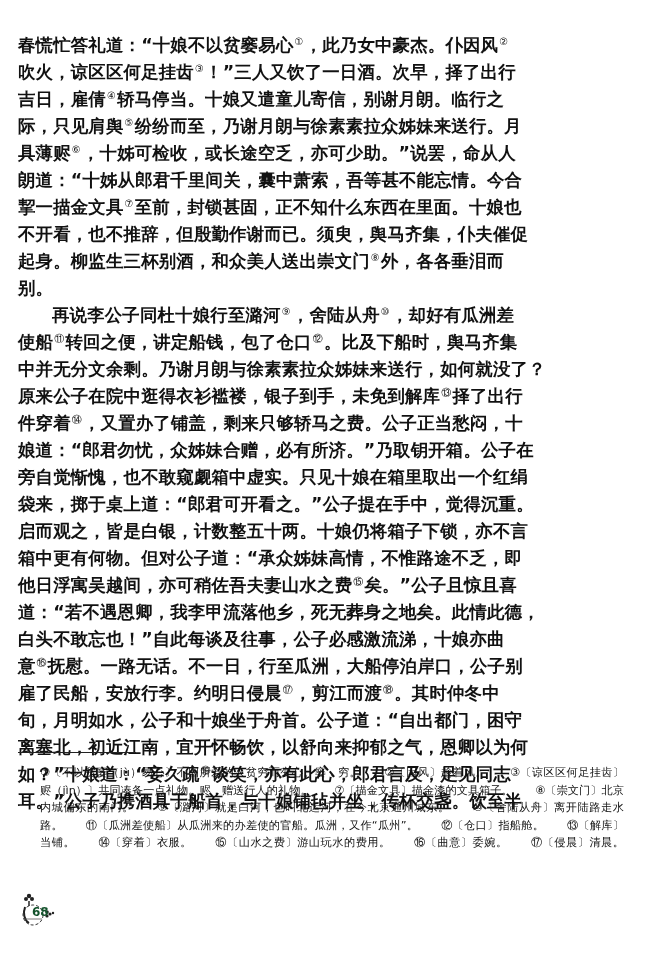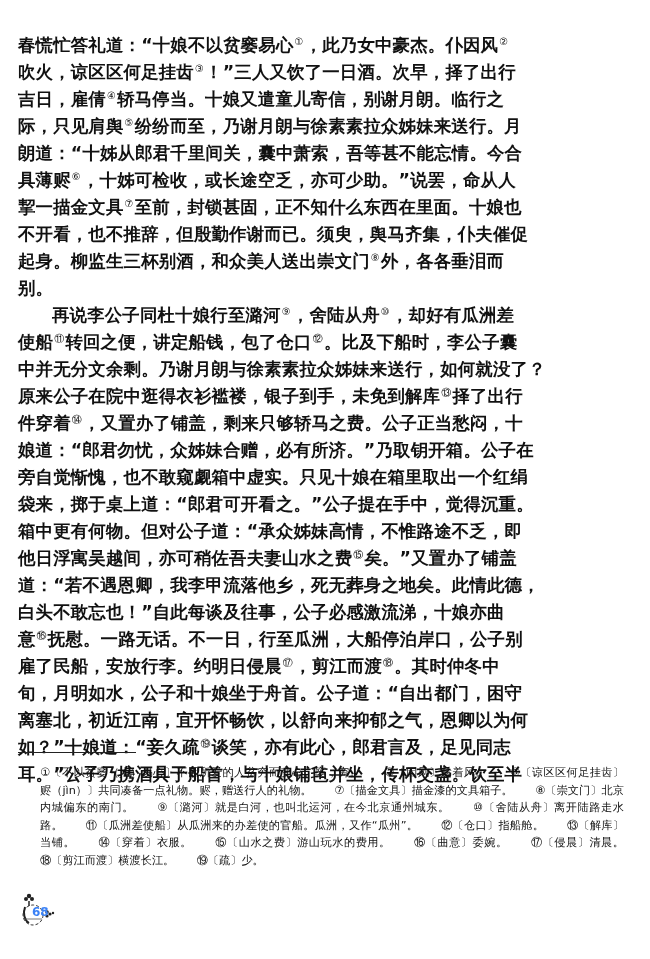--- a/index.html
+++ b/index.html
@@ -85,68 +85,68 @@
     position: absolute;
     left: 0; top: 0;
   }
   .page-number span {
     position: absolute;
     left: 12px;
     top: 12px;
     font-size: 12px;
     font-weight: 700;
     font-family: "DejaVu Sans", sans-serif;
-    color: #3b82f6;
+    color: #14532d;
   }
 </style>
 </head>
 <body>
 
 <div class="page">
 
   <div class="body-text" id="body-text">
       <div class="line"><span>春慌忙答礼道：“十娘不以贫窭易心</span><sup class="fn">①</sup><span>，此乃女中豪杰。仆因风</span><sup class="fn">②</sup></div>
       <div class="line"><span>吹火，谅区区何足挂齿</span><sup class="fn">③</sup><span>！”三人又饮了一日酒。次早，择了出行</span></div>
       <div class="line"><span>吉日，雇倩</span><sup class="fn">④</sup><span>轿马停当。十娘又遣童儿寄信，别谢月朗。临行之</span></div>
       <div class="line"><span>际，只见肩舆</span><sup class="fn">⑤</sup><span>纷纷而至，乃谢月朗与徐素素拉众姊妹来送行。月</span></div>
+      <div class="line"><span>具薄赆</span><sup class="fn">⑥</sup><span>，十姊可检收，或长途空乏，亦可少助。”说罢，命从人</span></div>
       <div class="line"><span>朗道：“十姊从郎君千里间关，囊中萧索，吾等甚不能忘情。今合</span></div>
-      <div class="line"><span>具薄赆</span><sup class="fn">⑥</sup><span>，十姊可检收，或长途空乏，亦可少助。”说罢，命从人</span></div>
       <div class="line"><span>挈一描金文具</span><sup class="fn">⑦</sup><span>至前，封锁甚固，正不知什么东西在里面。十娘也</span></div>
       <div class="line"><span>不开看，也不推辞，但殷勤作谢而已。须臾，舆马齐集，仆夫催促</span></div>
       <div class="line"><span>起身。柳监生三杯别酒，和众美人送出崇文门</span><sup class="fn">⑧</sup><span>外，各各垂泪而</span></div>
       <div class="line last"><span>别。</span></div>
       <div class="line indent"><span>再说李公子同杜十娘行至潞河</span><sup class="fn">⑨</sup><span>，舍陆从舟</span><sup class="fn">⑩</sup><span>，却好有瓜洲差</span></div>
-      <div class="line"><span>使船</span><sup class="fn">⑪</sup><span>转回之便，讲定船钱，包了仓口</span><sup class="fn">⑫</sup><span>。比及下船时，李公子囊</span></div>
+      <div class="line"><span>使船</span><sup class="fn">⑪</sup><span>转回之便，讲定船钱，包了仓口</span><sup class="fn">⑫</sup><span>。比及下船时，舆马齐集</span></div>
       <div class="line"><span>中并无分文余剩。乃谢月朗与徐素素拉众姊妹来送行，如何就没了？</span></div>
       <div class="line"><span>原来公子在院中逛得衣衫褴褛，银子到手，未免到解库</span><sup class="fn">⑬</sup><span>择了出行</span></div>
       <div class="line"><span>件穿着</span><sup class="fn">⑭</sup><span>，又置办了铺盖，剩来只够轿马之费。公子正当愁闷，十</span></div>
       <div class="line"><span>娘道：“郎君勿忧，众姊妹合赠，必有所济。”乃取钥开箱。公子在</span></div>
       <div class="line"><span>旁自觉惭愧，也不敢窥觑箱中虚实。只见十娘在箱里取出一个红绢</span></div>
       <div class="line"><span>袋来，掷于桌上道：“郎君可开看之。”公子提在手中，觉得沉重。</span></div>
+      <div class="line"><span>启而观之，皆是白银，计数整五十两。十娘仍将箱子下锁，亦不言</span></div>
       <div class="line"><span>箱中更有何物。但对公子道：“承众姊妹高情，不惟路途不乏，即</span></div>
-      <div class="line"><span>他日浮寓吴越间，亦可稍佐吾夫妻山水之费</span><sup class="fn">⑮</sup><span>矣。”又置办了铺盖</span></div>
+      <div class="line"><span>他日浮寓吴越间，亦可稍佐吾夫妻山水之费</span><sup class="fn">⑮</sup><span>矣。”公子且惊且喜</span></div>
       <div class="line"><span>道：“若不遇恩卿，我李甲流落他乡，死无葬身之地矣。此情此德，</span></div>
       <div class="line"><span>白头不敢忘也！”自此每谈及往事，公子必感激流涕，十娘亦曲</span></div>
       <div class="line"><span>意</span><sup class="fn">⑯</sup><span>抚慰。一路无话。不一日，行至瓜洲，大船停泊岸口，公子别</span></div>
       <div class="line"><span>雇了民船，安放行李。约明日侵晨</span><sup class="fn">⑰</sup><span>，剪江而渡</span><sup class="fn">⑱</sup><span>。其时仲冬中</span></div>
       <div class="line"><span>旬，月明如水，公子和十娘坐于舟首。公子道：“自出都门，困守</span></div>
       <div class="line"><span>离塞北，初近江南，宜开怀畅饮，以舒向来抑郁之气，恩卿以为何</span></div>
       <div class="line"><span>如？”十娘道：“妾久疏</span><sup class="fn">⑲</sup><span>谈笑，亦有此心，郎君言及，足见同志</span></div>
       <div class="line"><span>耳。”公子乃携酒具于船首，与十娘铺毡并坐，传杯交盏。饮至半</span></div>
     </div>
 
   <div class="separator"></div>
 
   <div class="notes" id="notes">
       <div class="note-line">①〔不以贫窭（jù）易心〕不因所爱的人贫穷而变心。窭，穷。　　②〔因风〕趁着风。　　③〔谅区区何足挂齿〕</div>
       <div class="note-line">赆（jìn）〕共同凑备一点礼物。赆，赠送行人的礼物。　　⑦〔描金文具〕描金漆的文具箱子。　　⑧〔崇文门〕北京</div>
       <div class="note-line">内城偏东的南门。　　⑨〔潞河〕就是白河，也叫北运河，在今北京通州城东。　　⑩〔舍陆从舟〕离开陆路走水</div>
       <div class="note-line">路。　　⑪〔瓜洲差使船〕从瓜洲来的办差使的官船。瓜洲，又作“瓜州”。　　⑫〔仓口〕指船舱。　　⑬〔解库〕</div>
       <div class="note-line">当铺。　　⑭〔穿着〕衣服。　　⑮〔山水之费〕游山玩水的费用。　　⑯〔曲意〕委婉。　　⑰〔侵晨〕清晨。</div>
-      <div class="note-line last">⑱〔剪江而渡〕横渡长江。　　⑲〔疏〕少。</div>
     </div>
 
   <div class="page-number">
     <svg width="40" height="40" viewBox="0 0 40 40">
       <circle cx="9" cy="3" r="2.2" fill="#222"></circle>
       <circle cx="6" cy="6" r="2" fill="#222"></circle>
       <circle cx="12" cy="6" r="2" fill="#222"></circle>
       <path d="M9 8 L9 13" stroke="#222" stroke-width="1.5"></path>
       <circle cx="13" cy="22" r="10" fill="none" stroke="#333" stroke-width="1" stroke-dasharray="3 2"></circle>
       <path d="M5 14 C3 20 4 27 9 30" stroke="#222" stroke-width="2" fill="none"></path>

